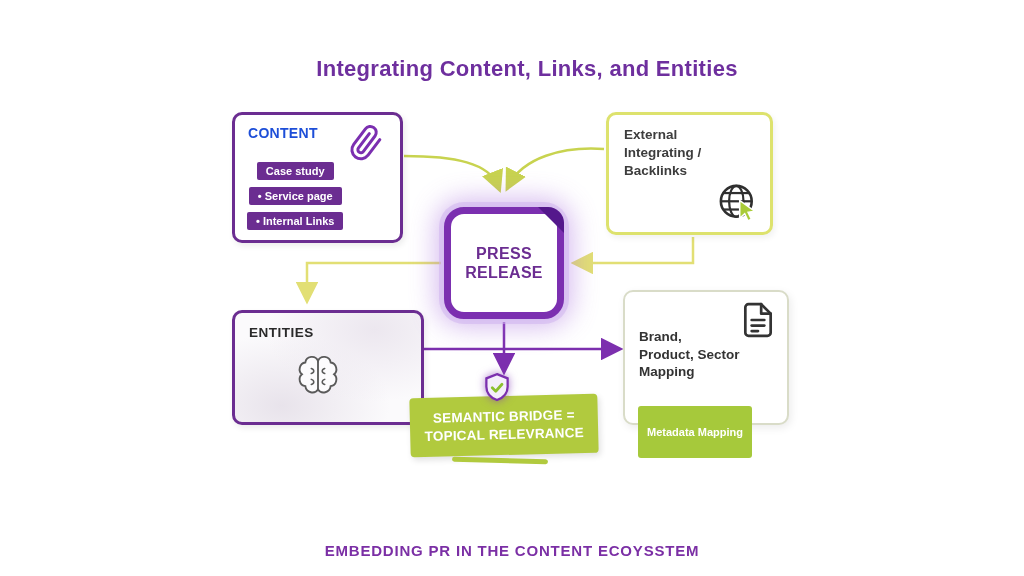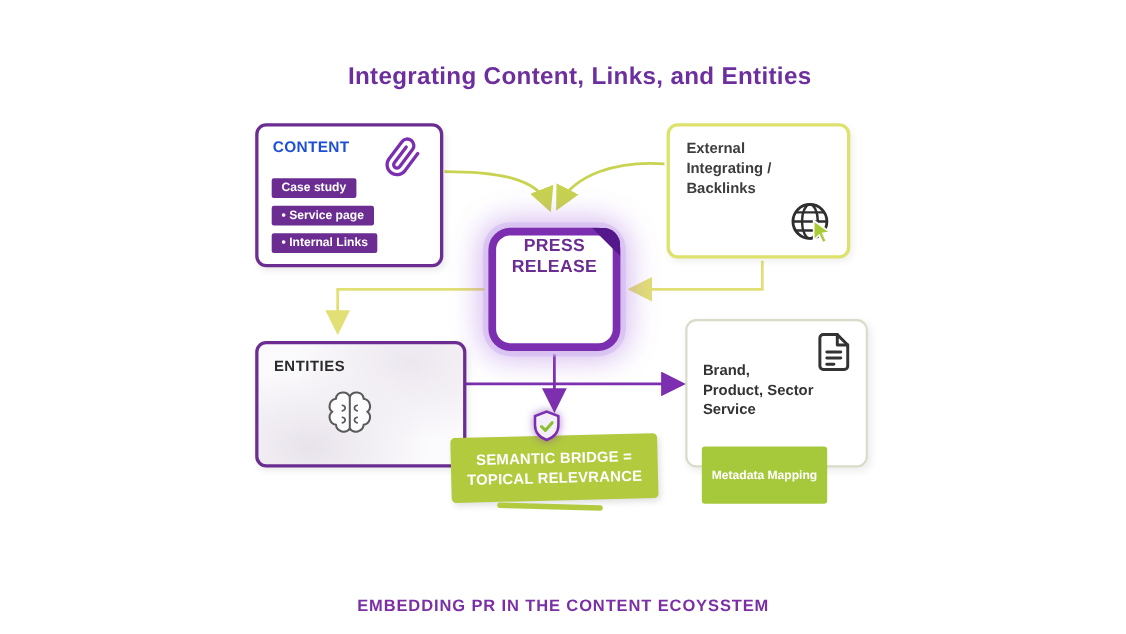--- a/index.html
+++ b/index.html
@@ -11,33 +11,33 @@
 
   .arrows{position:absolute;left:0;top:0;z-index:1;pointer-events:none;}
 
   .box{position:absolute;background:#fff;box-sizing:border-box;border-radius:10px;z-index:2;}
 
   
   .content-box{left:232px;top:112px;width:171px;height:131px;border:3px solid #6b2d91;
                box-shadow:2px 3px 6px rgba(0,0,0,.08);}
   .content-title{position:absolute;left:13px;top:10px;font-size:14px;font-weight:800;color:#1d4ed8;letter-spacing:.3px;}
   .paperclip{position:absolute;right:16px;top:10px;width:36px;height:36px;transform:rotate(-8deg);}
-  .tags{position:absolute;left:12px;top:47px;display:flex;flex-direction:column;align-items:flex-start;gap:7px;}
+  .tags{position:absolute;left:12px;top:47px;display:flex;flex-direction:column;align-items:center;gap:7px;}
   .tag{background:#6b2d91;color:#fff;font-size:11px;font-weight:700;padding:3px 9px;border-radius:2px;white-space:nowrap;}
 
   
   .external-box{left:606px;top:112px;width:167px;height:123px;border:3px solid #dde26d;
                 box-shadow:2px 3px 6px rgba(0,0,0,.06);padding-left:48px;}
   .external-lines{position:absolute;left:15px;top:11px;font-size:13.5px;font-weight:800;color:#3d3d3d;line-height:1.35;}
   .globe{position:absolute;right:8px;bottom:5px;width:48px;height:48px;}
 
   
   .press{position:absolute;left:444px;top:207px;width:120px;height:112px;background:#fff;
          border:7px solid #7b2fb0;border-radius:20px;box-sizing:border-box;z-index:3;
-         display:flex;justify-content:center;text-align:center;
+         display:flex;align-items:center;justify-content:center;text-align:center;
          box-shadow:0 0 0 5px rgba(208,180,238,.55),0 0 26px 8px rgba(165,105,220,.45);}
   .press-fold{position:absolute;top:-7px;right:-7px;width:0;height:0;
               border-top:26px solid #54188c;border-left:26px solid transparent;border-top-right-radius:16px;}
   .press-label{font-size:16px;font-weight:800;color:#6b2d91;line-height:1.2;letter-spacing:.3px;}
 
   
   .entities-box{left:232px;top:310px;width:192px;height:115px;border:3px solid #6b2d91;
                 background:radial-gradient(ellipse at 75% 15%,#ece7ef 0%,rgba(236,231,239,0) 55%),
                            radial-gradient(ellipse at 25% 85%,#e8e3eb 0%,rgba(232,227,235,0) 55%),#fbfafc;
                 box-shadow:2px 3px 6px rgba(0,0,0,.08);}
@@ -160,21 +160,21 @@
         <path d="M14 2H6a2 2 0 0 0-2 2v16a2 2 0 0 0 2 2h12a2 2 0 0 0 2-2V8z" fill="#fff"></path>
         <polyline points="14 2 14 8 20 8"></polyline>
         <line x1="16" y1="12" x2="8" y2="12"></line>
         <line x1="16" y1="15.5" x2="8" y2="15.5"></line>
         <line x1="12" y1="19" x2="8" y2="19"></line>
       </svg>
     </span>
     <div class="brand-lines">
       <div>Brand,</div>
       <div>Product, Sector</div>
-      <div>Service</div>
+      <div>Mapping</div>
     </div>
     <span class="green-tag">Metadata Mapping</span>
   </div>
 
   <div class="bridge">
     <div class="bridge-line">SEMANTIC BRIDGE =</div>
     <div class="bridge-line">TOPICAL RELEVRANCE</div>
   </div>
   <span class="shield">
     <svg viewBox="0 0 24 26" width="30" height="33">

